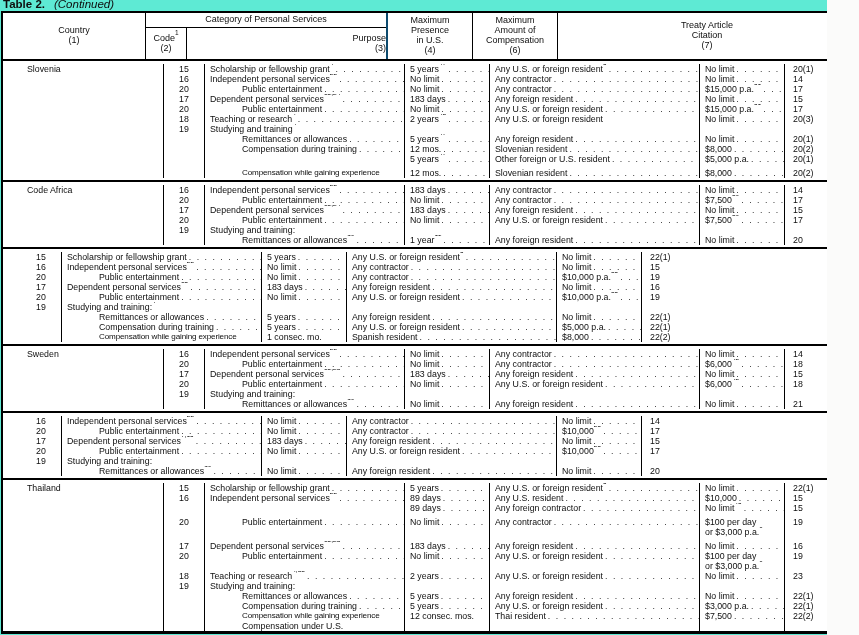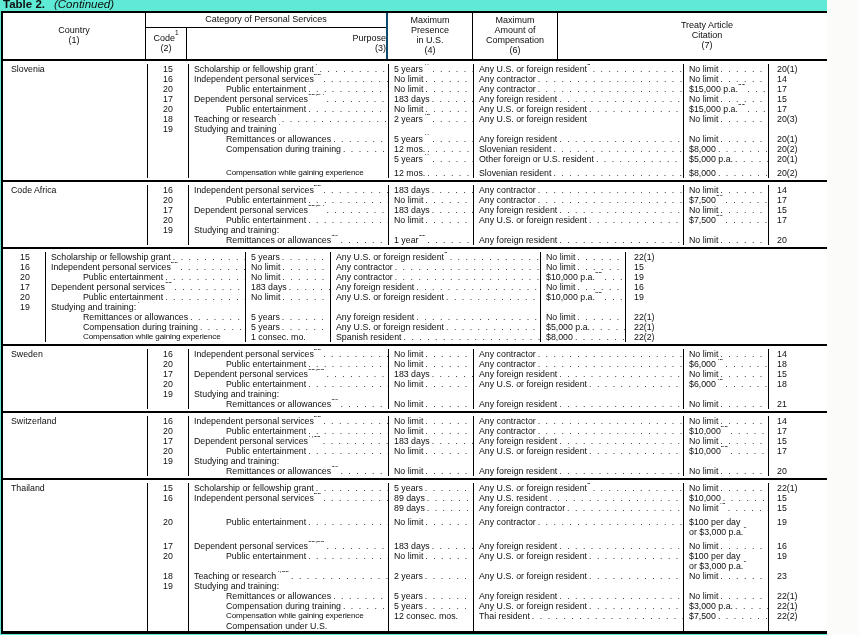--- a/index.html
+++ b/index.html
@@ -34,21 +34,21 @@
   .hc-code { width:40px; border-right:1px solid #000; }
   .hc-purpose { flex:1;text-align:right; }
   .hc-presence { width:84px; border-right:1px solid #000; }
   .hc-payer { width:209px; border-right:1px solid #000; }
   .hc-comp { width:84px; border-right:1px solid #000; }
   .hc-citation { flex:1;justify-content:center; }
   .thead sup { font-size:6.5px; line-height:0; position:relative; top:-2px; }
 
   
   .tbody { flex:1; font-size:8.8px; overflow:hidden; }
-  .section { display:flex; border-top:2px solid #000; padding:3px 0 2px 2px; }
+  .section { display:flex; border-top:2px solid #000; padding:3px 0 2px 18px; }
   .section:first-child { border-top:none; }
   .col { overflow:hidden; }
   .col-country { width:142px; border-right:1px solid #000; }
   .col-code { width:40px; border-right:1px solid #000; }
   .col-purpose { width:199px; border-right:1px solid #000; }
   .col-presence { width:84px; border-right:1px solid #000; }
   .col-payer { width:209px; border-right:1px solid #000; }
   .col-compensation { width:84px; border-right:1px solid #000; }
   .col-citation { flex:1; }
 
@@ -930,40 +930,20 @@
             </div>
             <div class="ln">
               <span class="txt"></span>
             </div>
             <div class="ln">
               <span class="txt">21</span>
             </div>
           </div>
         </div>
         <div class="section">
-          <div class="col col-country">
-            <div class="ln">
-              <span class="txt">Switzerland</span>
-            </div>
-            <div class="ln">
-              <span class="txt"></span>
-            </div>
-            <div class="ln">
-              <span class="txt"></span>
-            </div>
-            <div class="ln">
-              <span class="txt"></span>
-            </div>
-            <div class="ln">
-              <span class="txt"></span>
-            </div>
-            <div class="ln">
-              <span class="txt"></span>
-            </div>
-          </div>
           <div class="col col-code">
             <div class="ln">
               <span class="txt">16</span>
             </div>
             <div class="ln">
               <span class="txt">20</span>
             </div>
             <div class="ln">
               <span class="txt">17</span>
             </div>

